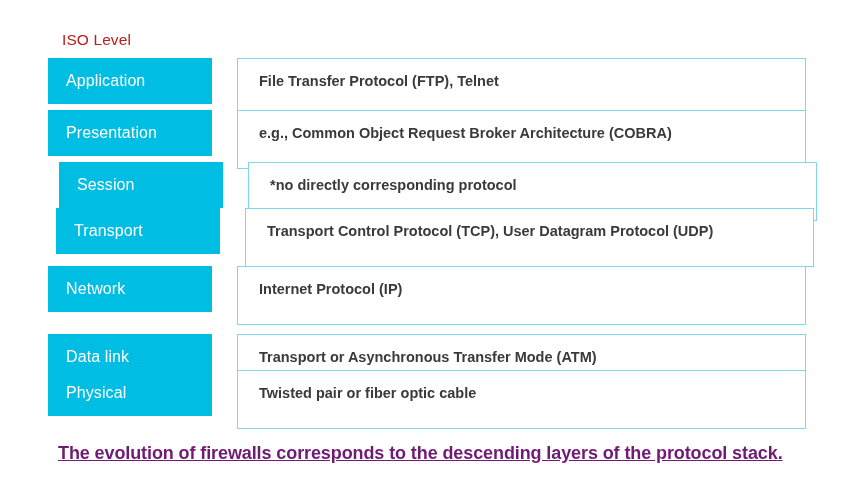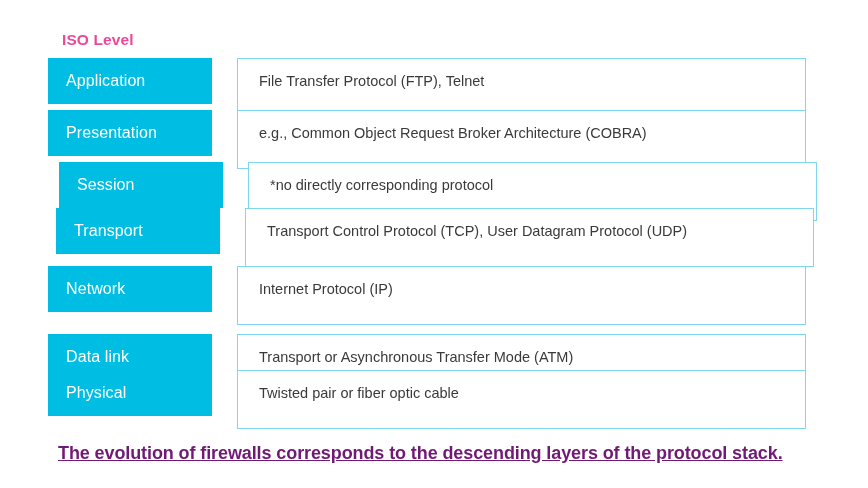--- a/index.html
+++ b/index.html
@@ -19,23 +19,23 @@
     position: absolute;
     left: 0;
     top: 0;
     width: 868px;
     height: 488px;
   }
 
   
   .col-header {
     position: absolute;
-    font-weight: bold;
+    font-weight: normal;
     font-size: 15.5px;
-    color: #ec4899;
+    color: #b91c1c;
     letter-spacing: 0.1px;
     white-space: nowrap;
   }
   #hdr-iso        { left: 62px;  top: 31px; }
   #hdr-internet   { left: 258px; top: 31px; margin-top: 31px; }
 
   
   .row {
     position: absolute;
     left: 0;
@@ -66,20 +66,21 @@
 
   .example-box {
     position: absolute;
     left: 237px;
     top: 0;
     width: 569px;
     height: 59px;
     background: #ffffff;
     border: 1px solid #7fd6ef;
     box-sizing: border-box;
+    font-weight: bold;
   }
   .example-label {
     position: absolute;
     left: 21px;
     top: 0;
     height: 44px;
     line-height: 44px;
     font-size: 14.5px;
     color: #3a3a3a;
     white-space: nowrap;

